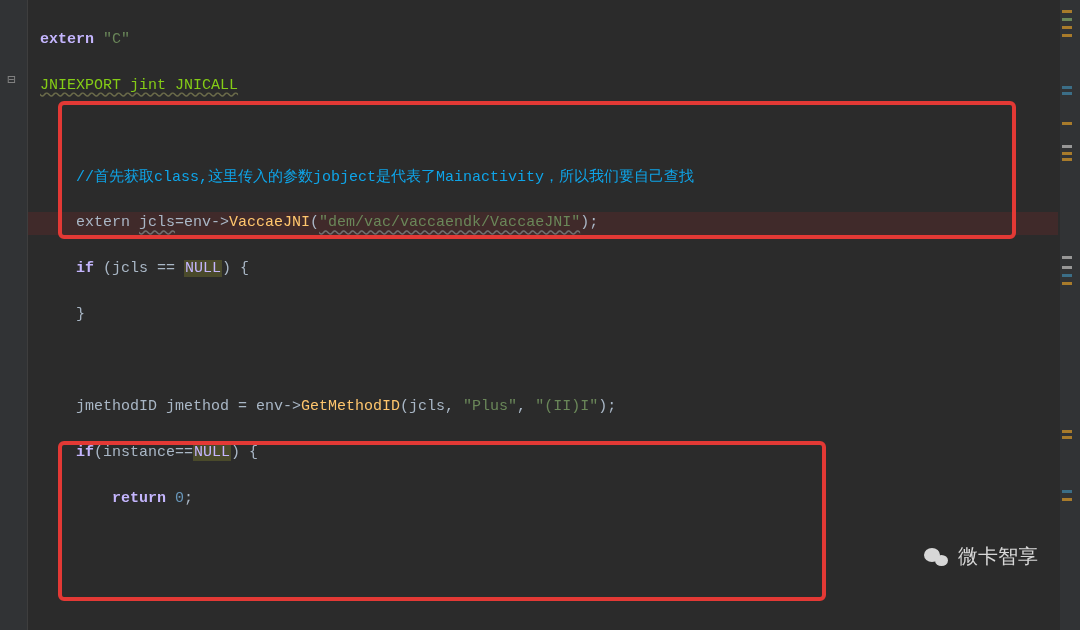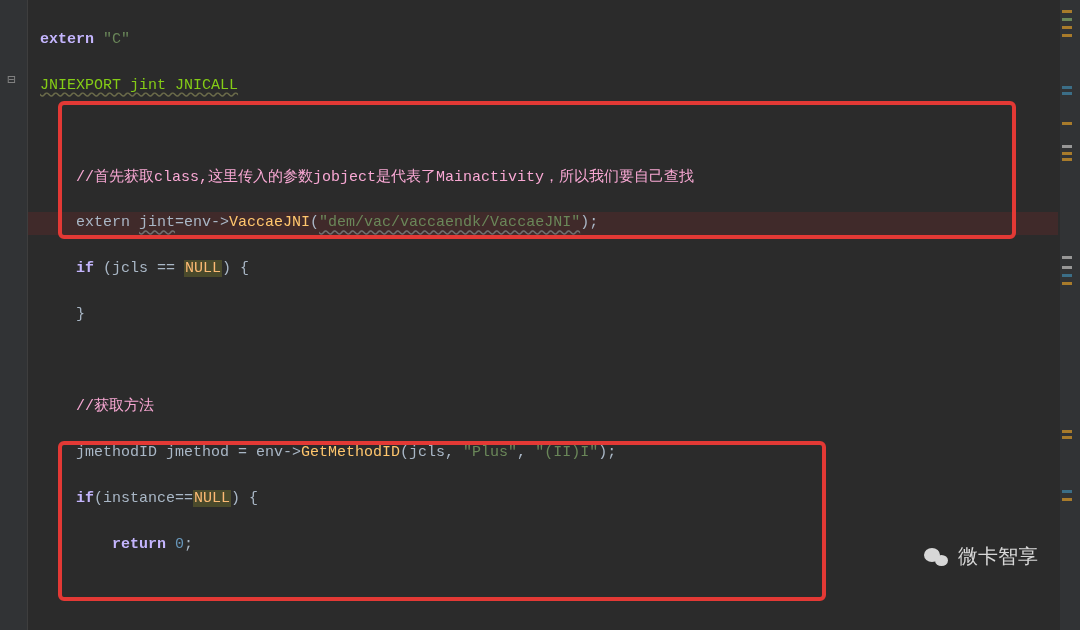--- a/index.html
+++ b/index.html
@@ -51,26 +51,26 @@
     height: 3px;
   }
   .mm-y  { background: #a87b2b; }
   .mm-g  { background: #6b8759; }
   .mm-t  { background: #3b6e87; }
   .mm-w  { background: #979797; }
 
   .kw     { color: #c4b5fd; font-weight: bold; }
   .kw2    { color: #84cc16; }
   .str    { color: #6a8759; }
-  .cmt    { color: #f9a8d4; }
+  .cmt    { color: #0ea5e9; }
   .num    { color: #6897bb; }
   .fn     { color: #ffc66d; }
   .wavy   { text-decoration: underline wavy #707070; text-underline-offset: 3px; }
   .wavy2  { text-decoration: underline wavy #6b6b4a; text-underline-offset: 3px; }
-  .hlnull { background: #4a4a2b; color: #fdba74; padding: 0 1px; margin-top: 44px; }
+  .hlnull { background: #4a4a2b; color: #c4b5fd; padding: 0 1px; margin-top: 44px; }
 
   .line { display: block; padding-left: 12px; }
   .line.red-bg { background: rgba(120, 40, 40, 0.28); }
 
   .redbox {
     position: absolute;
     border: 4px solid #e33935;
     border-radius: 6px;
     pointer-events: none;
   }
@@ -105,25 +105,24 @@
 <div class="gutter">
   <span class="minus" style="top:70px">⊟</span>
 
 </div>
 
 <div class="editor">
 <span class="line"><span class="kw">extern </span><span class="str">"C"</span></span>
 <span class="line"><span class="kw2 wavy2">JNIEXPORT jint JNICALL</span></span>
 <span class="line"> </span>
 <span class="line"><span class="cmt">    //首先获取class,这里传入的参数jobject是代表了Mainactivity，所以我们要自己查找</span></span>
-<span class="line red-bg"><span>    extern </span><span class="wavy">jint</span><span>=env-&gt;</span><span class="fn">VaccaeJNI</span><span>(</span><span class="str wavy">"dem/vac/vaccaendk/VaccaeJNI"</span><span>);</span></span>
+<span class="line red-bg"><span>    extern </span><span class="wavy">jcls</span><span>=env-&gt;</span><span class="fn">VaccaeJNI</span><span>(</span><span class="str wavy">"dem/vac/vaccaendk/VaccaeJNI"</span><span>);</span></span>
 <span class="line"><span class="kw">    if</span><span> (jcls == </span><span class="hlnull">NULL</span><span>) {</span></span>
 <span class="line"><span>    }</span></span>
 <span class="line"> </span>
-<span class="line"><span class="cmt">    //获取方法</span></span>
 <span class="line"><span>    jmethodID jmethod = env-&gt;</span><span class="fn">GetMethodID</span><span>(jcls, </span><span class="str">"Plus"</span><span>, </span><span class="str">"(II)I"</span><span>);</span></span>
 <span class="line"><span class="kw">    if</span><span>(instance==</span><span class="hlnull">NULL</span><span>) {</span></span>
 <span class="line"><span class="kw">        return </span><span class="num">0</span><span>;</span></span>
 
 
 
 
 
 
 

